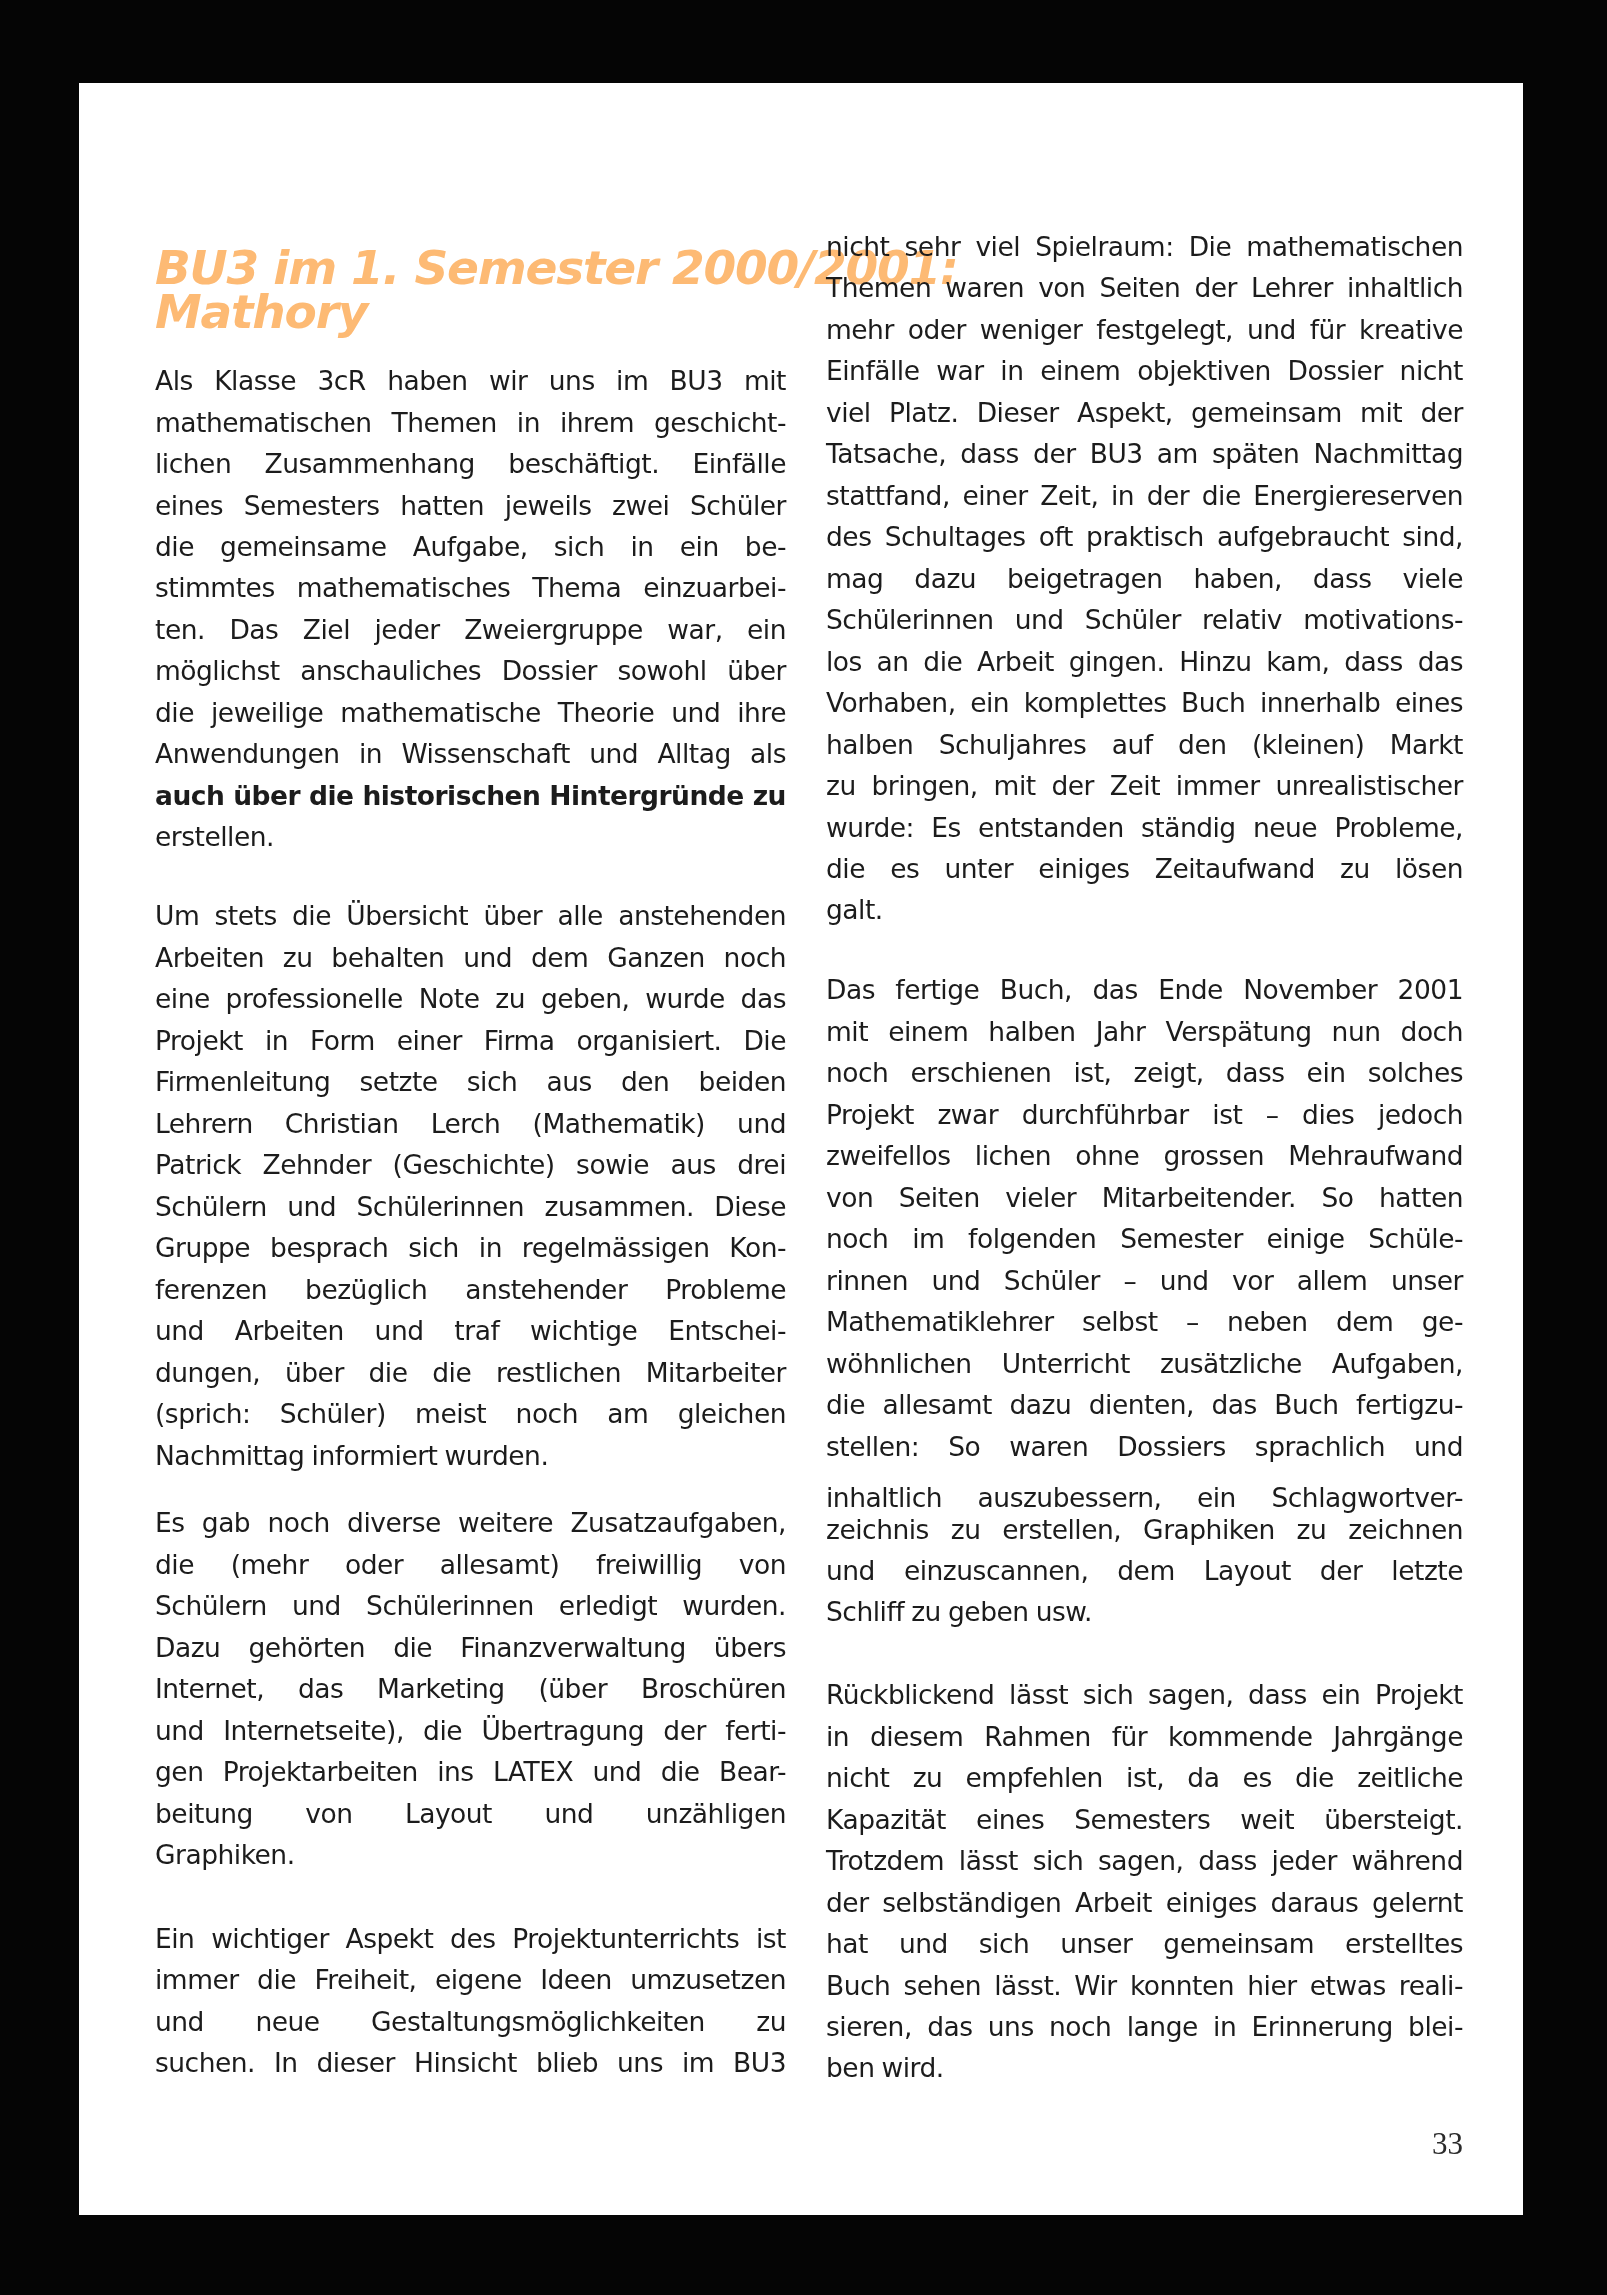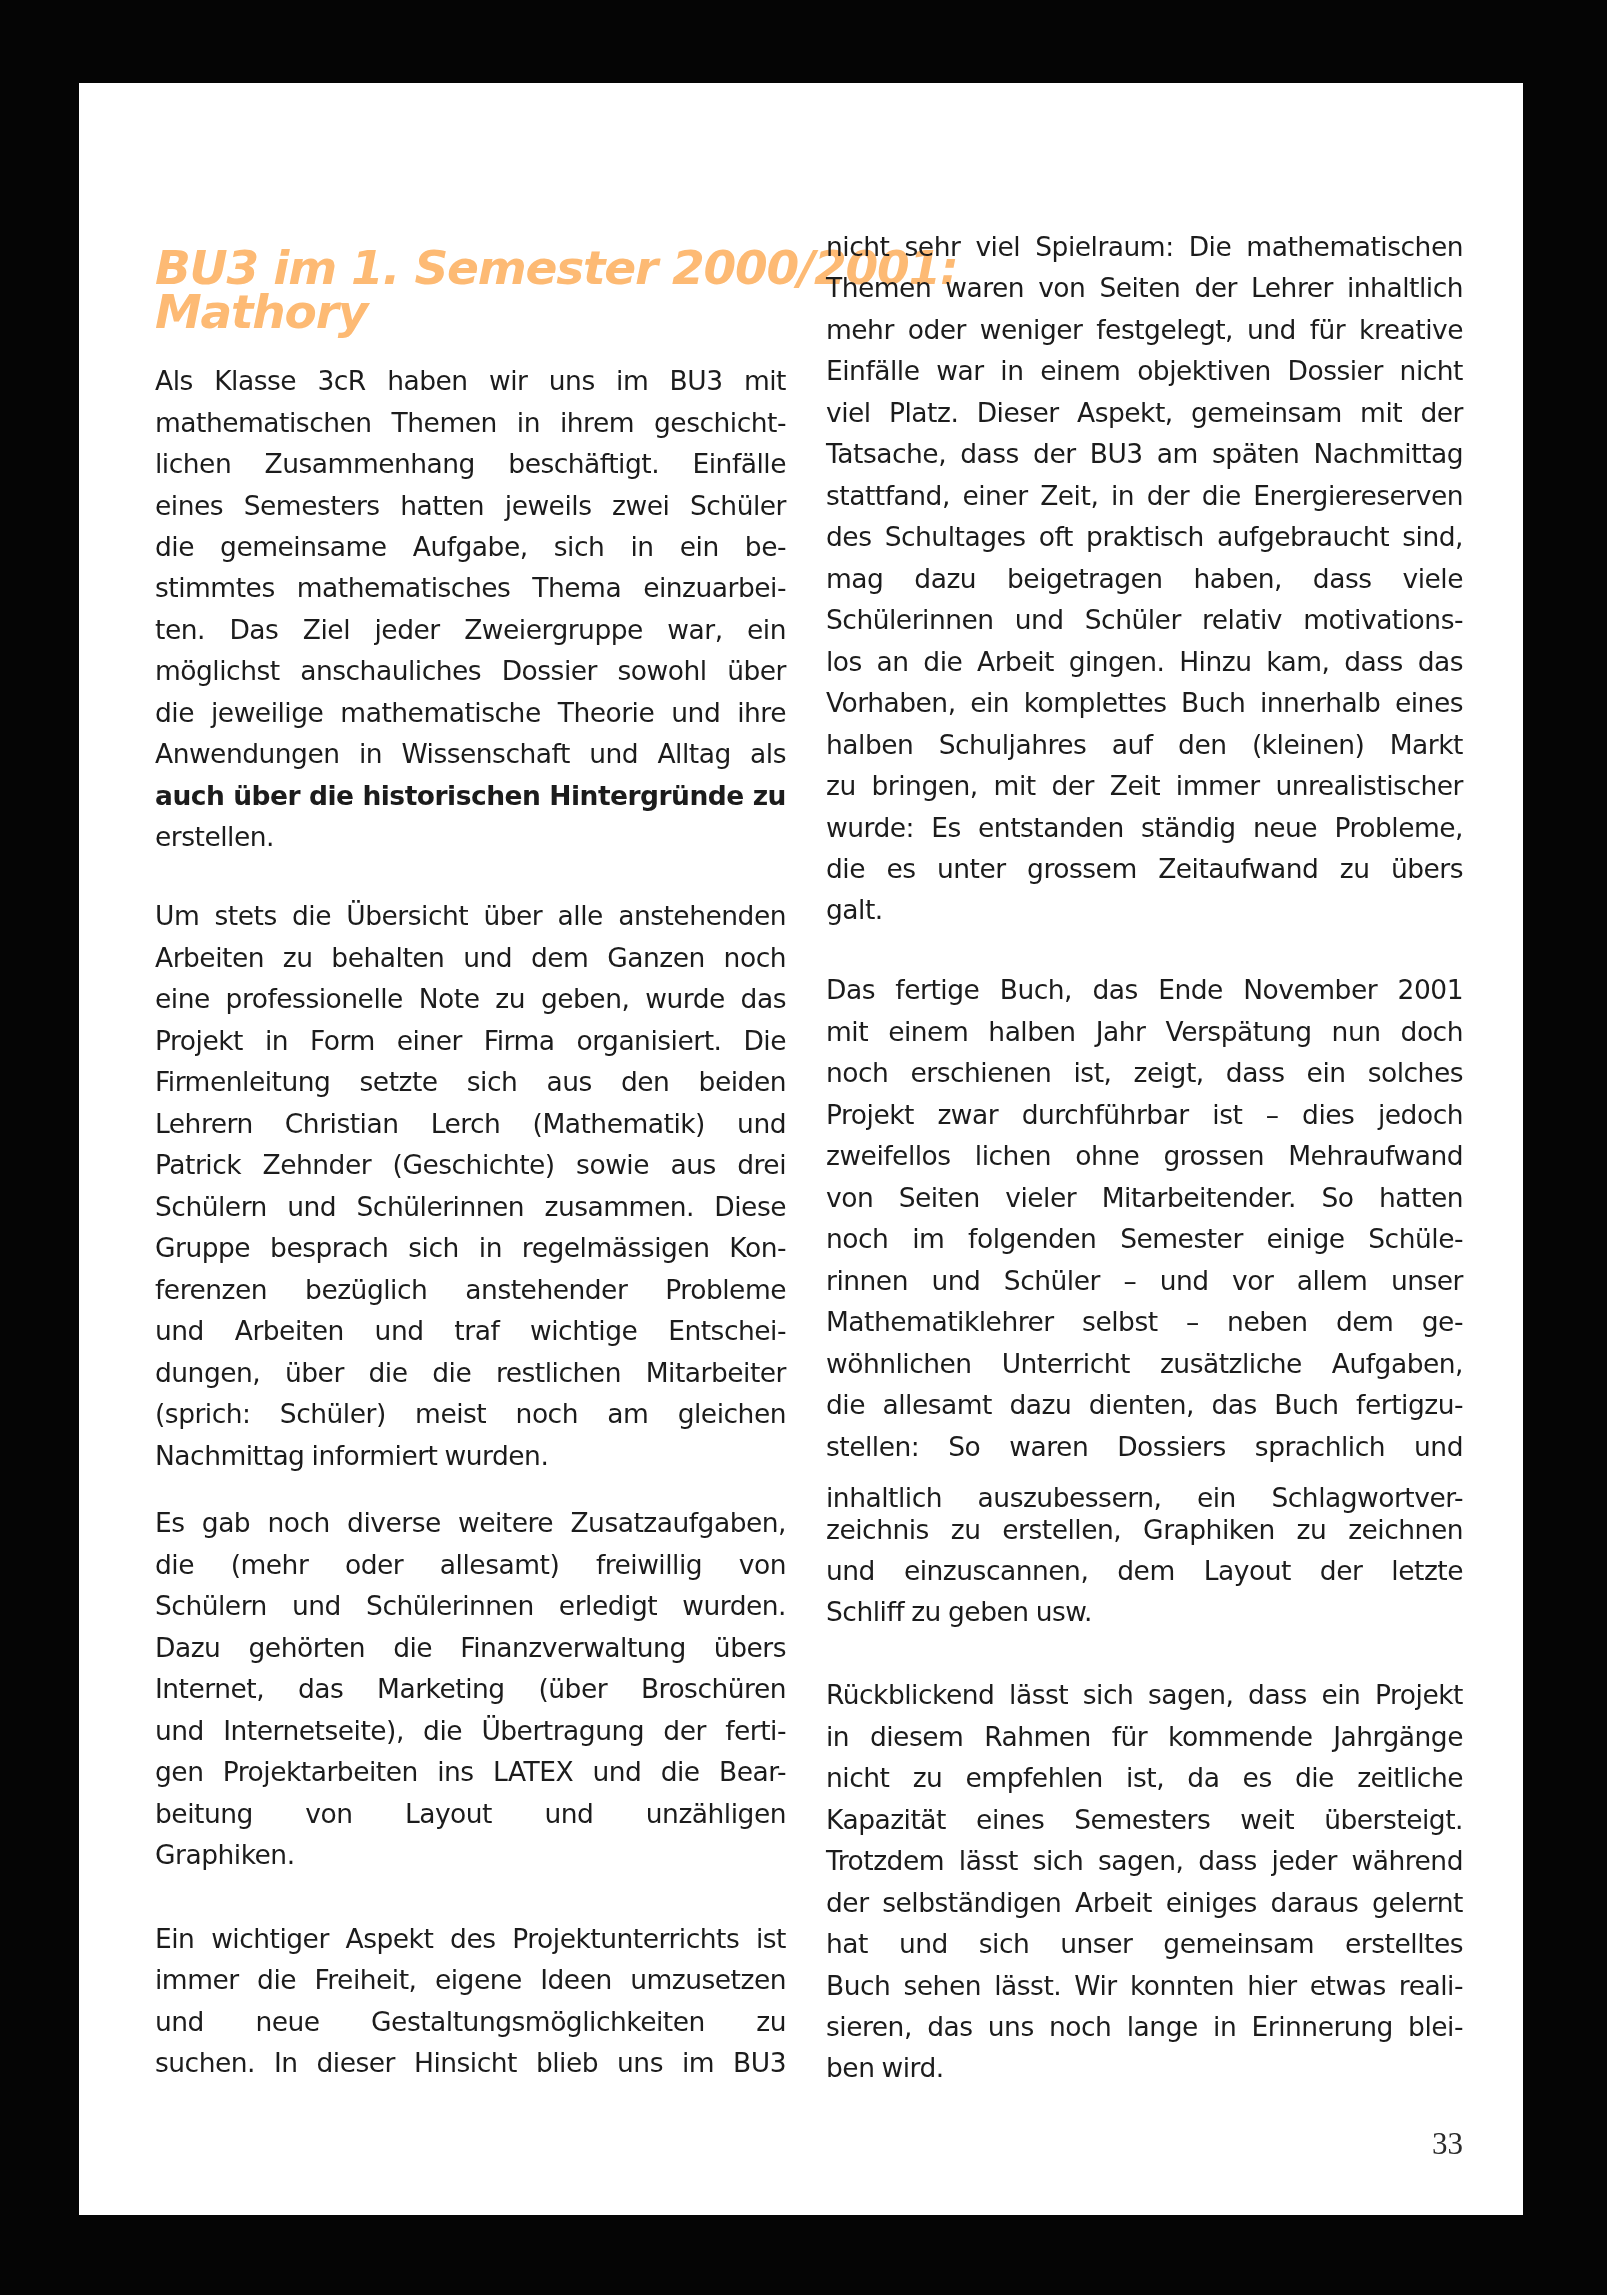--- a/index.html
+++ b/index.html
@@ -121,21 +121,21 @@
       <div class="line col-right" style="top: 441px;">Tatsache, dass der BU3 am späten Nachmittag</div>
       <div class="line col-right" style="top: 483px;">stattfand, einer Zeit, in der die Energiereserven</div>
       <div class="line col-right" style="top: 524px;">des Schultages oft praktisch aufgebraucht sind,</div>
       <div class="line col-right" style="top: 566px;">mag dazu beigetragen haben, dass viele</div>
       <div class="line col-right" style="top: 607px;">Schülerinnen und Schüler relativ motivations-</div>
       <div class="line col-right" style="top: 649px;">los an die Arbeit gingen. Hinzu kam, dass das</div>
       <div class="line col-right" style="top: 690px;">Vorhaben, ein komplettes Buch innerhalb eines</div>
       <div class="line col-right" style="top: 732px;">halben Schuljahres auf den (kleinen) Markt</div>
       <div class="line col-right" style="top: 773px;">zu bringen, mit der Zeit immer unrealistischer</div>
       <div class="line col-right" style="top: 815px;">wurde: Es entstanden ständig neue Probleme,</div>
-      <div class="line col-right" style="top: 856px;">die es unter grossem Zeitaufwand zu übers</div>
+      <div class="line col-right" style="top: 856px;">die es unter einiges Zeitaufwand zu lösen</div>
       <div class="line col-right last" style="top: 897px;">galt.</div>
     </div>
     <div>
       <div class="line col-right" style="top: 977px;">Das fertige Buch, das Ende November 2001</div>
       <div class="line col-right" style="top: 1019px;">mit einem halben Jahr Verspätung nun doch</div>
       <div class="line col-right" style="top: 1060px;">noch erschienen ist, zeigt, dass ein solches</div>
       <div class="line col-right" style="top: 1102px;">Projekt zwar durchführbar ist – dies jedoch</div>
       <div class="line col-right" style="top: 1143px;">zweifellos lichen ohne grossen Mehraufwand</div>
       <div class="line col-right" style="top: 1185px;">von Seiten vieler Mitarbeitender. So hatten</div>
       <div class="line col-right" style="top: 1226px;">noch im folgenden Semester einige Schüle-</div>

